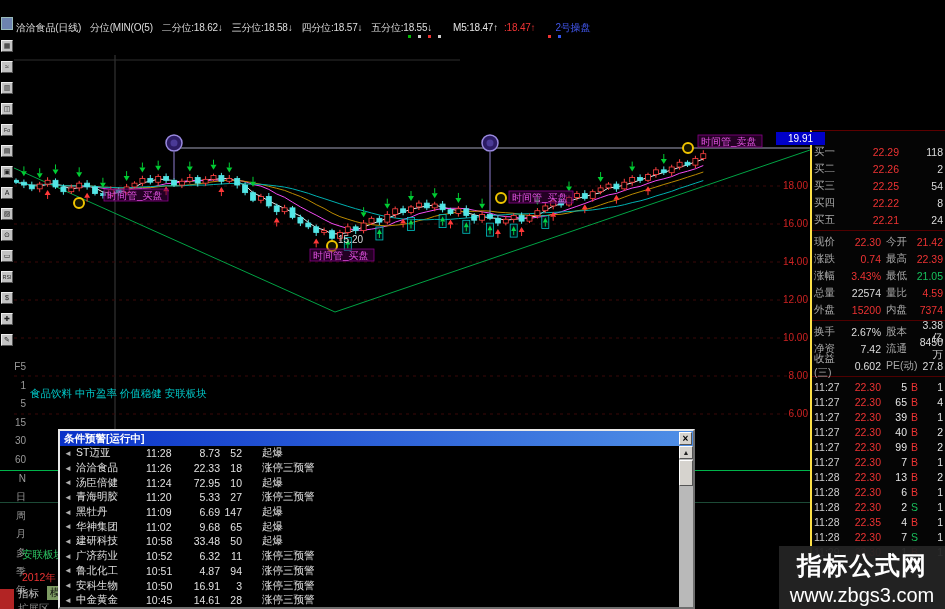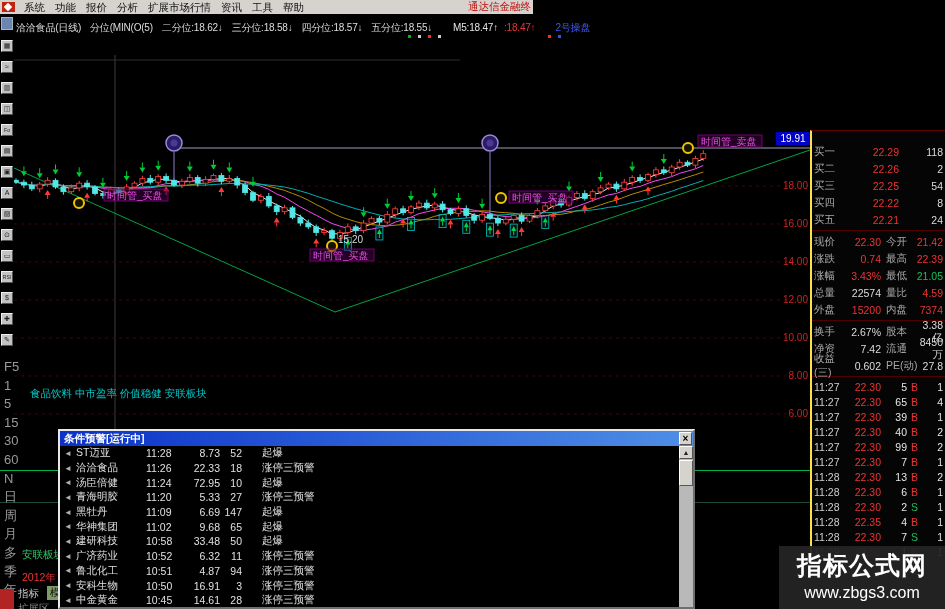--- a/index.html
+++ b/index.html
@@ -21,26 +21,26 @@
           font-size:10px;letter-spacing:-0.2px;color:#ddd;z-index:2;overflow:hidden}
   #indrow .seg{margin-right:9px}
   #indrow .m5{color:#e4e4e4;margin-left:12px}
   #indrow .m5b{color:#ee3434;margin-left:6px}
   #indrow .tag2{color:#4257ee;margin-left:20px}
 
   
   #ltb{position:absolute;left:0;top:38px;width:14px;height:571px;z-index:2}
   .tbtn{position:absolute;left:1px;width:12px;height:12px;background:#c3c3c3;border:1px solid;
         border-color:#eee #555 #555 #eee;color:#222;font-size:7px;line-height:10px;text-align:center;overflow:hidden}
-  .pbtn{position:absolute;left:4px;width:14px;height:13px;color:#9a9a9a;font-size:13px;line-height:13px;text-align:left}
+  .pbtn{position:absolute;left:12px;width:14px;height:13px;color:#9a9a9a;font-size:10px;line-height:13px;text-align:right}
 
   
   #chart-svg{position:absolute;left:14px;top:40px;z-index:1}
   .axis-label{position:absolute;left:778px;width:30px;text-align:right;color:#c22;font-size:10px;z-index:2}
-  #ptag{position:absolute;left:776px;top:132px;width:34px;height:13px;background:#0000c8;color:#fff;
+  #ptag{position:absolute;left:776px;top:132px;width:49px;height:13px;background:#0000c8;color:#fff;
         font-size:10px;line-height:13px;text-align:center;z-index:3}
 
   
   #qpanel{position:absolute;left:810px;top:130px;width:135px;height:432px;background:#050505;
           border-left:2px solid #fde047;border-top:1px solid #5c0000;z-index:2;font-size:10.5px}
   .qrow{position:absolute;left:2px;width:129px;display:flex;align-items:center}
   .ql{color:#a8a8a8}
   .r{color:#ee3333}.g{color:#17c05c}.w{color:#dcdcdc}
   .bid-l{width:28px}.bid-p{flex:1;text-align:right;margin-right:10px}.bid-v{width:34px;text-align:right}
   .i-l{width:30px}.i-v{width:37px;text-align:right}.i-l2{width:32px;padding-left:5px}.i-v2{flex:1;text-align:right}
@@ -75,41 +75,27 @@
   .dlg-scroll{position:absolute;right:0;top:15px;bottom:0;width:14px;background:#b9b9b9}
   .scroll-up{position:absolute;top:0;left:0;width:14px;height:13px;background:#d6d3ce;border:1px solid;
              border-color:#fff #555 #555 #fff;font-size:7px;text-align:center;line-height:11px;color:#222}
   .scroll-thumb{position:absolute;top:14px;left:0;width:14px;height:26px;background:#d6d3ce;border:1px solid;
              border-color:#fff #555 #555 #fff}
 
   
   #wm{position:absolute;right:0;bottom:0;width:166px;height:63px;background:rgba(36,36,36,0.95);z-index:6;
       color:#fff;text-align:center;padding-top:3px}
   .wm1{font-size:25px;font-weight:bold;letter-spacing:1px}
-  .wm2{font-size:16px;margin-top:2px}
+  .wm2{font-size:20px;margin-top:2px}
 </style>
 </head>
 <body>
 
 <div id="root">
 
-  <div id="menubar">
-    <span id="logo"></span>
-    <span id="menu-items" style="display:flex">
-        <span class="mi">系统</span>
-        <span class="mi">功能</span>
-        <span class="mi">报价</span>
-        <span class="mi">分析</span>
-        <span class="mi">扩展市场行情</span>
-        <span class="mi">资讯</span>
-        <span class="mi">工具</span>
-        <span class="mi">帮助</span>
-      </span>
-    <span class="brand">通达信金融终</span>
-  </div>
 
   <div id="appicon"></div>
   <div id="indrow"><span class="seg">洽洽食品(日线)</span><span class="seg">分位(MIN(O(5)</span><span class="seg">二分位:18.62↓</span><span class="seg">三分位:18.58↓</span><span class="seg">四分位:18.57↓</span><span class="seg">五分位:18.55↓</span><span class="m5">M5:18.47↑</span><span class="m5b">:18.47↑</span><span class="tag2">2号操盘</span></div>
 
   <div id="ltb">
       <div class="tbtn" style="top: 2px;">▦</div>
       <div class="tbtn" style="top: 23px;">≈</div>
       <div class="tbtn" style="top: 44px;">▥</div>
       <div class="tbtn" style="top: 65px;">◫</div>
       <div class="tbtn" style="top: 86px; font-size: 5px;">Fo</div>

